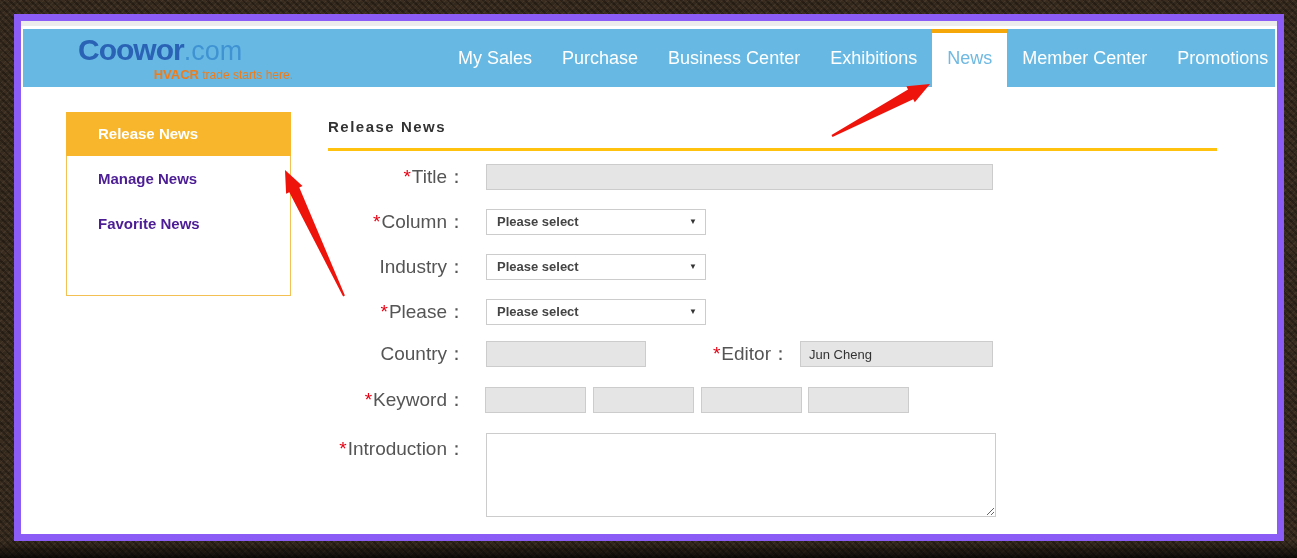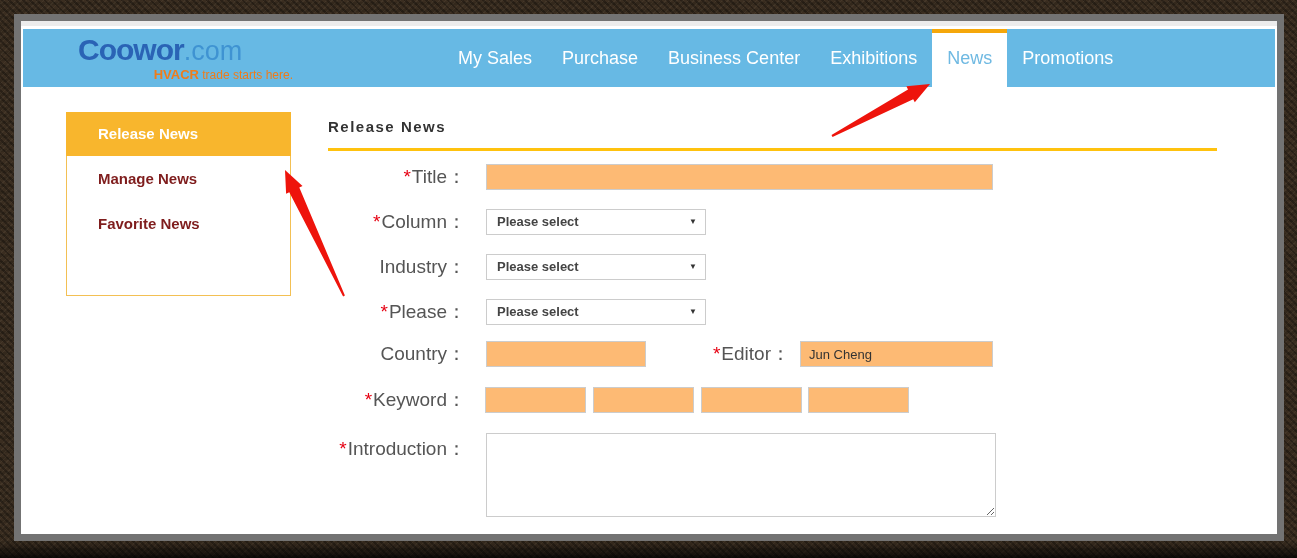--- a/index.html
+++ b/index.html
@@ -13,21 +13,21 @@
       repeating-linear-gradient(-45deg, rgba(255,236,200,.05) 0 1px, transparent 1px 4px),
       repeating-linear-gradient(0deg, rgba(0,0,0,.12) 0 3px, transparent 3px 7px);
   }
   .bottom-shade {
     position:absolute; left:0; right:0; bottom:0; height:14px;
     background:linear-gradient(rgba(0,0,0,.15), rgba(0,0,0,.75));
   }
   
   .page {
     position:absolute; left:14px; top:14px; width:1270px; height:527px;
-    background:#fff; border:7px solid #737373;
+    background:#fff; border:7px solid #8b5cf6;
   }
   .page-inner { position:relative; width:100%; height:100%; background:#fff; }
   .top-strip { position:absolute; left:0; top:0; right:0; height:5px; background:#ececec; }
 
   
   .navbar {
     position:absolute; left:2px; right:2px; top:8px; height:58px;
     background:#67b9e4;
   }
   .logo { position:absolute; left:55px; top:5px; width:215px; cursor:pointer; }
@@ -47,41 +47,41 @@
     border-top:4px solid #f5a70a; line-height:50px;
   }
 
   
   .sidebar {
     position:absolute; left:45px; top:91px; width:225px; height:184px;
     border:1px solid #f3c054; background:#fff;
   }
   .side-item {
     height:45px; line-height:45px; padding-left:31px;
-    font-size:15px; font-weight:bold; color:#7f1d1d; cursor:pointer;
+    font-size:15px; font-weight:bold; color:#4c1d95; cursor:pointer;
   }
   .side-item.active {
     height:44px; line-height:44px; margin:-1px -1px 0 -1px; padding-left:32px;
     background:#f8b62d; color:#ffffff;
   }
 
   
   .main-heading {
     position:absolute; left:307px; top:97px;
     font-size:15px; font-weight:bold; color:#333; letter-spacing:1.5px;
   }
   .heading-rule { position:absolute; left:307px; top:127px; width:889px; height:3px; background:#ffc20e; }
 
   .form-label {
     position:absolute; width:245px; text-align:right;
     font-size:19px; color:#555; line-height:26px; white-space:nowrap;
   }
   .req { color:#e60012; margin-right:1px; }
   .txt-input {
-    position:absolute; height:26px; border:1px solid #ccc; background:#fdba74;
+    position:absolute; height:26px; border:1px solid #ccc; background:#e5e5e5;
     font-family:"Liberation Sans", sans-serif; font-size:13px; color:#333; padding:0 8px; outline:none;
   }
   .sel {
     position:absolute; height:26px; border:1px solid #ccc; background:#fff;
     font-size:13px; color:#444; line-height:24px; padding-left:10px; cursor:pointer;font-weight:bold;
   }
   .sel .caret { position:absolute; right:8px; top:0; font-size:8px; color:#333; line-height:24px; }
   .txt-area {
     position:absolute; border:1px solid #ccc; background:#fff; resize:both;
     font-family:"Liberation Sans", sans-serif; font-size:13px; color:#333; padding:4px 8px; outline:none;
@@ -99,20 +99,21 @@
       <div class="logo">
         <div class="logo-main"><span class="logo-name">Coowor</span><span class="logo-tld">.com</span></div>
         <div class="logo-tagline"><b>HVACR</b><span> trade starts here.</span></div>
       </div>
       <div class="nav">
         <div class="nav-item">My Sales</div>
         <div class="nav-item">Purchase</div>
         <div class="nav-item">Business Center</div>
         <div class="nav-item">Exhibitions</div>
         <div class="nav-item active">News</div>
+        <div class="nav-item">Member Center</div>
         <div class="nav-item">Promotions</div>
       </div>
     </div>
 
     <div class="sidebar">
       <div class="side-item active">Release News</div>
       <div class="side-item">Manage News</div>
       <div class="side-item">Favorite News</div>
     </div>
 

